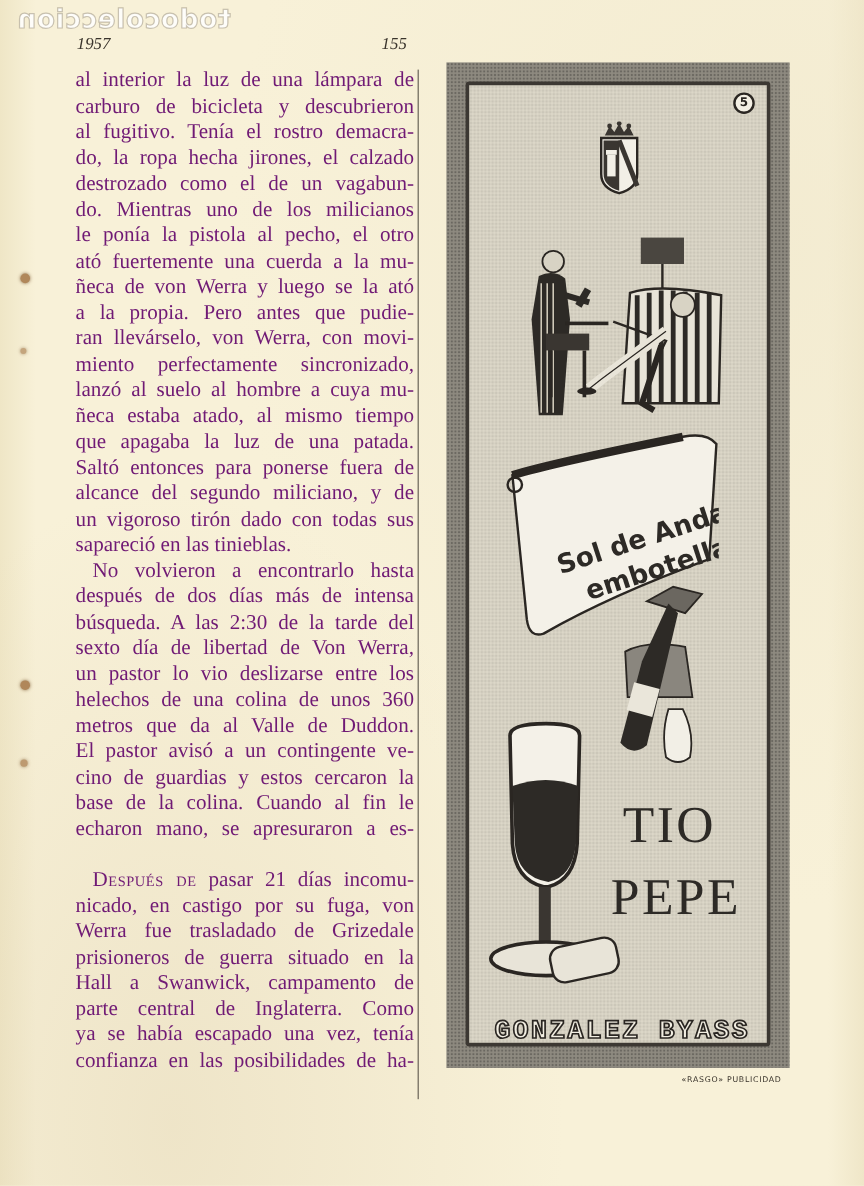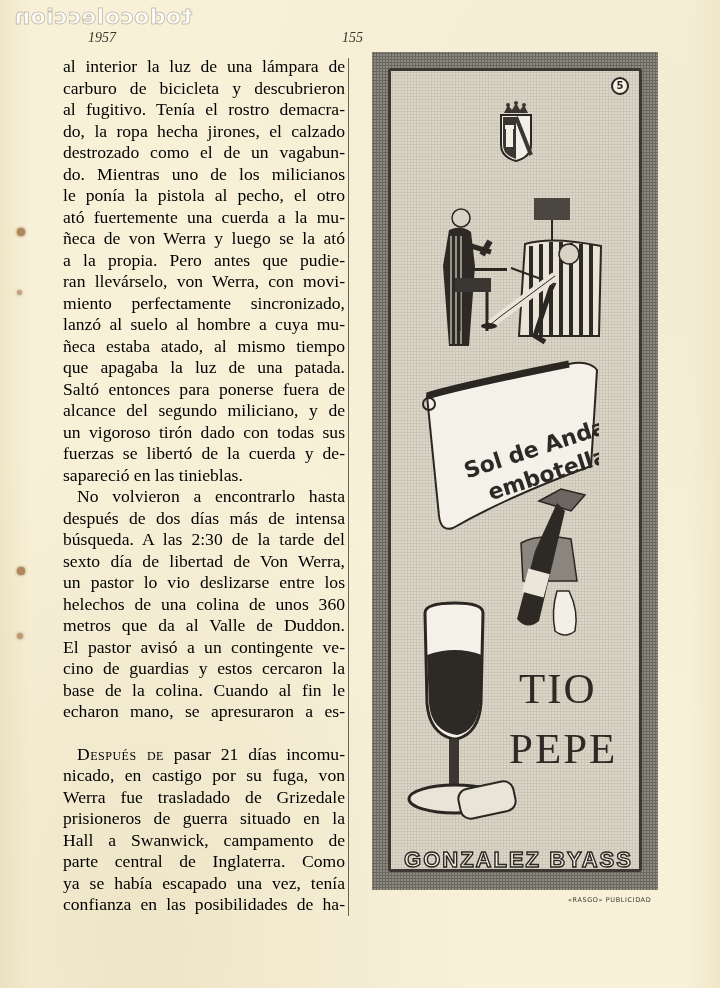--- a/index.html
+++ b/index.html
@@ -17,31 +17,30 @@
     position:absolute; left:14px; top:4px;
     font-family:"DejaVu Sans", sans-serif; font-weight:bold;
     font-size:22px; letter-spacing:0.5px;
     color:rgba(255,255,255,0.85);
     -webkit-text-stroke:1px rgba(150,140,120,0.5);
     transform:scaleX(-1);
   }
   .running-head {
     position:absolute; top:30px; font-style:italic; font-size:14px; color:#3a342c;
     font-family:"Liberation Serif", serif;
-    margin-left:24px;
   }
   .year { left:64px; }
   .page-num { left:318px; }
   .col-rule {
     position:absolute; left:348px; top:58px; width:1px; height:858px; background:#3a342c; opacity:0.75;
   }
   .text-col {
     position:absolute; left:63px; top:56px; width:282px;
     font-family:"Liberation Serif", serif; font-size:17.6px; line-height:21.5px;
-    text-align:justify; color:#000000;
+    text-align:justify; color:#701a75;
   }
   .text-col p { margin:0; }
   .text-col .line { display:block; text-align:justify; text-align-last:justify; white-space:nowrap; }
   .text-col .line.last { text-align-last:left; }
   .indent { padding-left:14px; }
   .gap { height:21px; }
   .smallcaps { font-variant:small-caps; letter-spacing:0.5px; }
   .hole { position:absolute; width:8px; height:8px; border-radius:50%; background:#b0875a; box-shadow:0 0 3px #8a6a45; }
   
   .ad {
@@ -68,21 +67,21 @@
   .figure { position:absolute; left:108px; top:410px; }
   .glass { position:absolute; left:14px; top:522px; }
   .brand-tio, .brand-pepe {
     position:absolute; font-family:"Liberation Serif", serif; color:#2d2a26;
     font-size:43px; line-height:56px; letter-spacing:2px;
   }
   .brand-tio { left:128px; top:590px; }
   .brand-pepe { left:118px; top:650px; }
   .maker {
     position:absolute; left:10px; top:776px; width:235px; text-align:center;
-    font-family:Liberation Sans, sans-serif; font-weight:bold; font-size:22px; letter-spacing:2px;
+    font-family:Liberation Mono, monospace; font-weight:bold; font-size:22px; letter-spacing:2px;
     color:#f2eee2; -webkit-text-stroke:1.4px #2a2622;
   }
   .agency {
     position:absolute; left:568px; top:896px; font-family:"DejaVu Sans",sans-serif;
     font-size:6.5px; letter-spacing:0.6px; color:#3a342c;
   }
 </style>
 </head>
 <body>
 
@@ -111,21 +110,20 @@
     <span class="line">ñeca de von Werra y luego se la ató</span>
     <span class="line">a la propia. Pero antes que pudie-</span>
     <span class="line">ran llevárselo, von Werra, con movi-</span>
     <span class="line">miento perfectamente sincronizado,</span>
     <span class="line">lanzó al suelo al hombre a cuya mu-</span>
     <span class="line">ñeca estaba atado, al mismo tiempo</span>
     <span class="line">que apagaba la luz de una patada.</span>
     <span class="line">Saltó entonces para ponerse fuera de</span>
     <span class="line">alcance del segundo miliciano, y de</span>
     <span class="line">un vigoroso tirón dado con todas sus</span>
-    <span class="line">fuerzas se libertó de la cuerda y de-</span>
     <span class="line last">sapareció en las tinieblas.</span>
   </p>
   <p>
     <span class="line indent">No volvieron a encontrarlo hasta</span>
     <span class="line">después de dos días más de intensa</span>
     <span class="line">búsqueda. A las 2:30 de la tarde del</span>
     <span class="line">sexto día de libertad de Von Werra,</span>
     <span class="line">un pastor lo vio deslizarse entre los</span>
     <span class="line">helechos de una colina de unos 360</span>
     <span class="line">metros que da al Valle de Duddon.</span>

